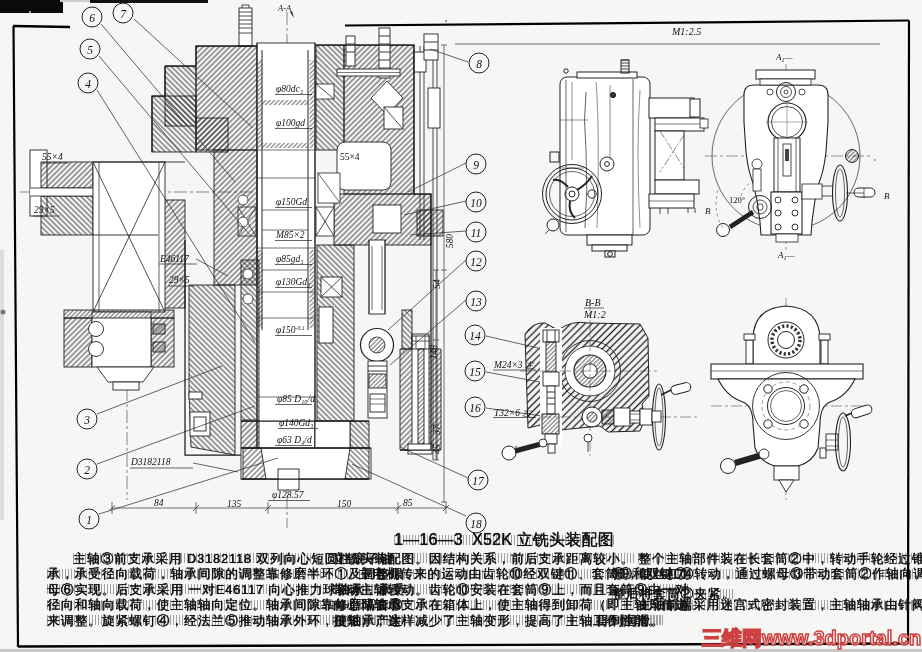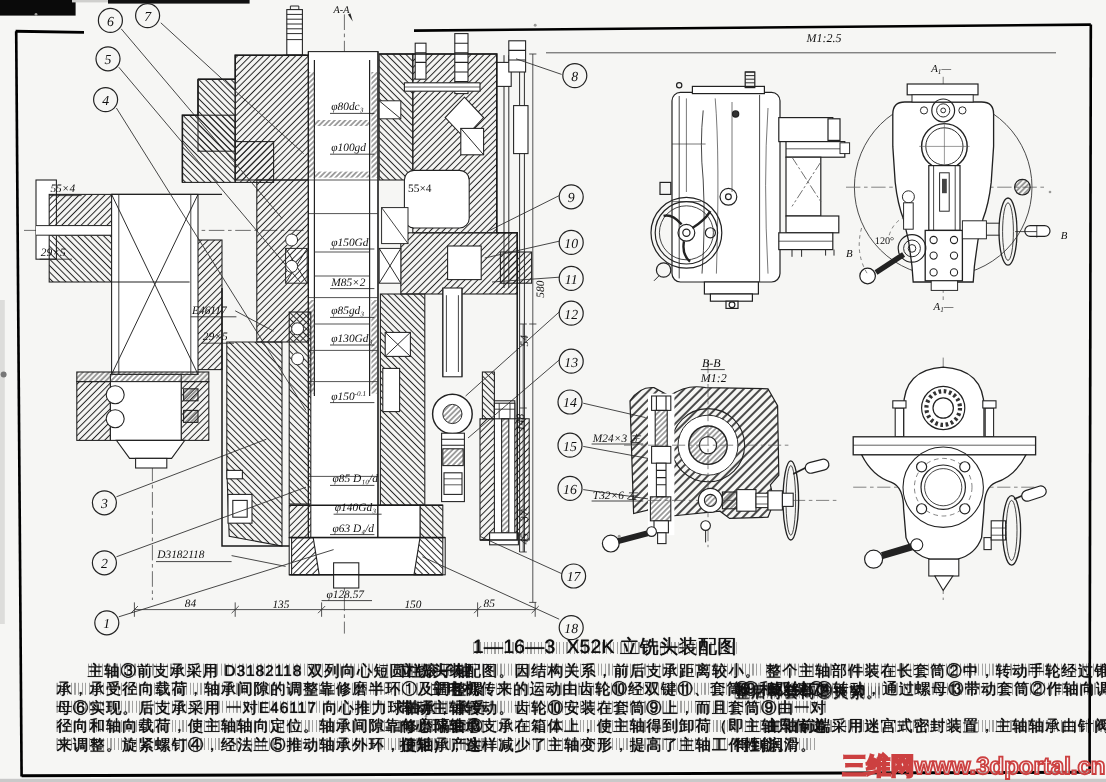--- a/index.html
+++ b/index.html
@@ -547,16 +547,16 @@
 <div class="ln" style="left:47px;top:581.5px">母⑥实现。后支承采用 一对E46117 向心推力球轴承，承受</div>
 <div class="ln" style="left:47px;top:597px">径向和轴向载荷，使主轴轴向定位。轴承间隙靠修磨隔套⑬</div>
 <div class="ln" style="left:47px;top:612.5px">来调整。旋紧螺钉④，经法兰⑤推动轴承外环，使轴承产生</div>
 <div class="ln" style="left:333px;top:550.5px">立铣头装配图。因结构关系，前后支承距离较小。</div>
 <div class="ln" style="left:359px;top:566px">主电机传来的运动由齿轮⑩经双键⑪、套筒⑨和双键⑦</div>
 <div class="ln" style="left:333px;top:581.5px">带动主轴转动。齿轮⑩安装在套筒⑨上，而且套筒⑨由一对</div>
 <div class="ln" style="left:333px;top:597px">向心球轴承支承在箱体上，使主轴得到卸荷（即主轴只传递</div>
 <div class="ln" style="left:333px;top:612.5px">扭矩），这样减少了主轴变形，提高了主轴工作性能。</div>
 <div class="ln" style="left:638px;top:550.5px">整个主轴部件装在长套筒②中，转动手轮经过锥齿轮⑮、</div>
 <div class="ln" style="left:612px;top:566px">⑯，使丝杠⑭转动，通过螺母⑬带动套筒②作轴向调整，调</div>
-<div class="ln" style="left:612px;top:569px">整后将套筒②夹紧。</div>
+<div class="ln" style="left:612px;top:586px">整后将套筒②夹紧。</div>
 <div class="ln" style="left:638px;top:597px">主轴前端采用迷宫式密封装置，主轴轴承由针阀⑧供油</div>
-<div class="ln" style="left:612px;top:612.5px">得到润滑。</div>
+<div class="ln" style="left:596px;top:612.5px">得到润滑。</div>
 </div>
 
 </body></html>

